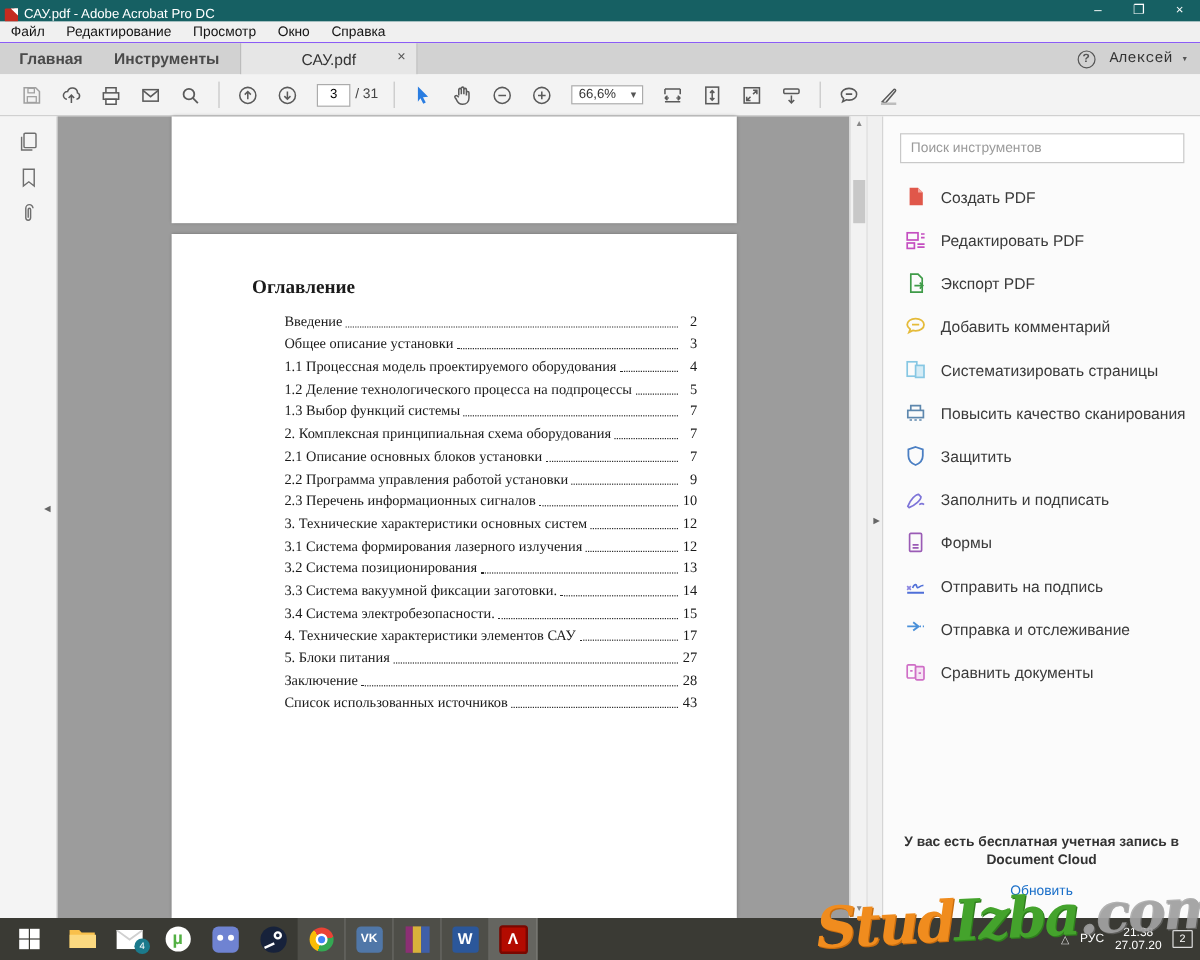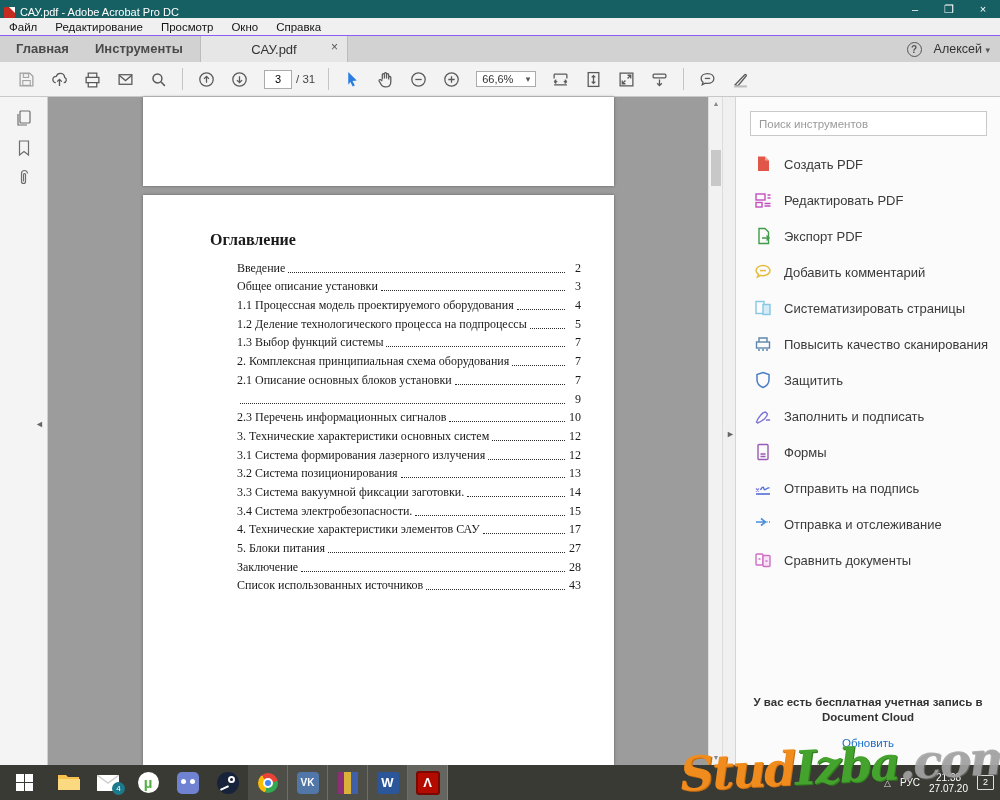--- a/index.html
+++ b/index.html
@@ -30,21 +30,21 @@
   .nav-tab { position:absolute; top:0; line-height:26px; font-weight:bold; color:#4a4a4a; }
   #tab-home { left:16px; }
   #tab-tools { left:95px; }
   #doc-tab { position:absolute; left:200px; top:0; width:148px; height:26px;
     background:#e6e6e6; border-left:1px solid #bcbcbc; border-right:1px solid #bcbcbc;
     display:flex; align-items:center; justify-content:center; color:#333; }
   #doc-tab .close-x { position:absolute; right:9px; top:4px; font-size:12px; color:#555; }
   #tab-right { position:absolute; right:10px; top:0; height:26px; display:flex; align-items:center; gap:12px; }
   .help-circle { width:15px; height:15px; border:1.4px solid #555; border-radius:50%;
     font-size:10px; line-height:13px; text-align:center; color:#555; font-weight:bold; }
-  .user-name { font-size:12.5px; color:#333; }
+  .user-name { font-size:12.5px; color:#333;font-family:Liberation Mono, monospace; }
   .caret { font-size:9px; color:#555; }
 
   
   #toolbar { position:absolute; top:62px; left:0; width:1000px; height:35px;
     background:#f3f3f3; border-bottom:1px solid #c8c8c8; display:flex;
     align-items:center; padding-left:10px; }
   .t-ico { width:17px; height:17px; margin:0 8px; flex:none; }
   .t-ico svg { width:17px; height:17px; display:block; }
   .t-sep { width:1px; height:22px; background:#c5c5c5; margin:0 7px; flex:none; }
   #page-box { width:28px; height:19px; border:1px solid #ababab; background:#fff;
@@ -370,20 +370,21 @@
                   <span class="toc-title">2. Комплексная принципиальная схема оборудования</span>
                   <span class="toc-dots"></span>
                   <span class="toc-page">7</span>
                 </div>
               <div class="toc-row">
                   <span class="toc-title">2.1 Описание основных блоков установки</span>
                   <span class="toc-dots"></span>
                   <span class="toc-page">7</span>
                 </div>
               <div class="toc-row">
+                  <span class="toc-title">2.2 Программа управления работой установки</span>
                   <span class="toc-dots"></span>
                   <span class="toc-page">9</span>
                 </div>
               <div class="toc-row">
                   <span class="toc-title">2.3 Перечень информационных сигналов</span>
                   <span class="toc-dots"></span>
                   <span class="toc-page">10</span>
                 </div>
               <div class="toc-row">
                   <span class="toc-title">3. Технические характеристики основных систем</span>

